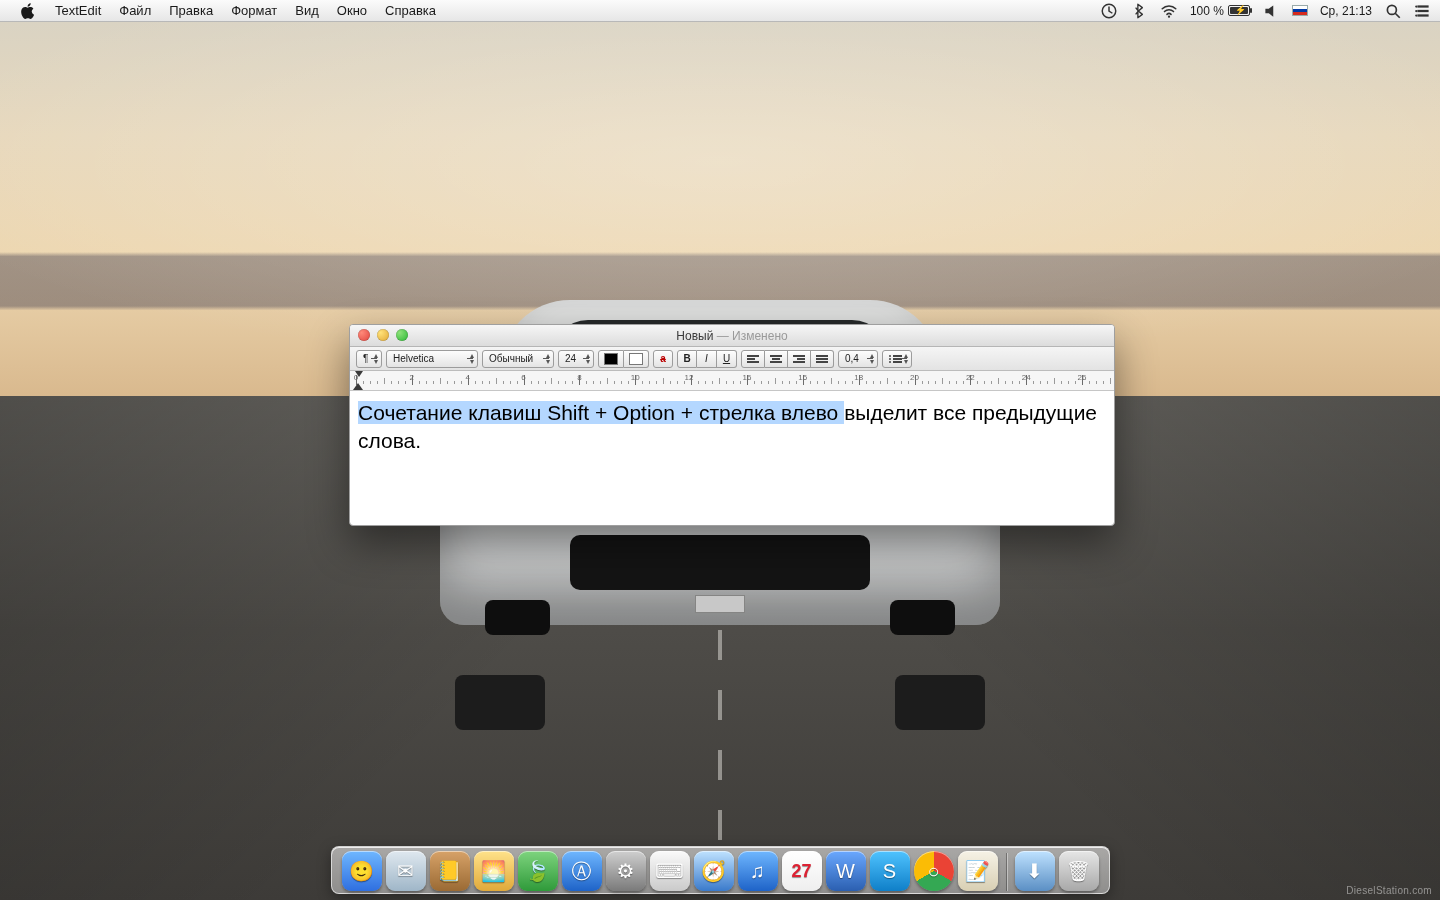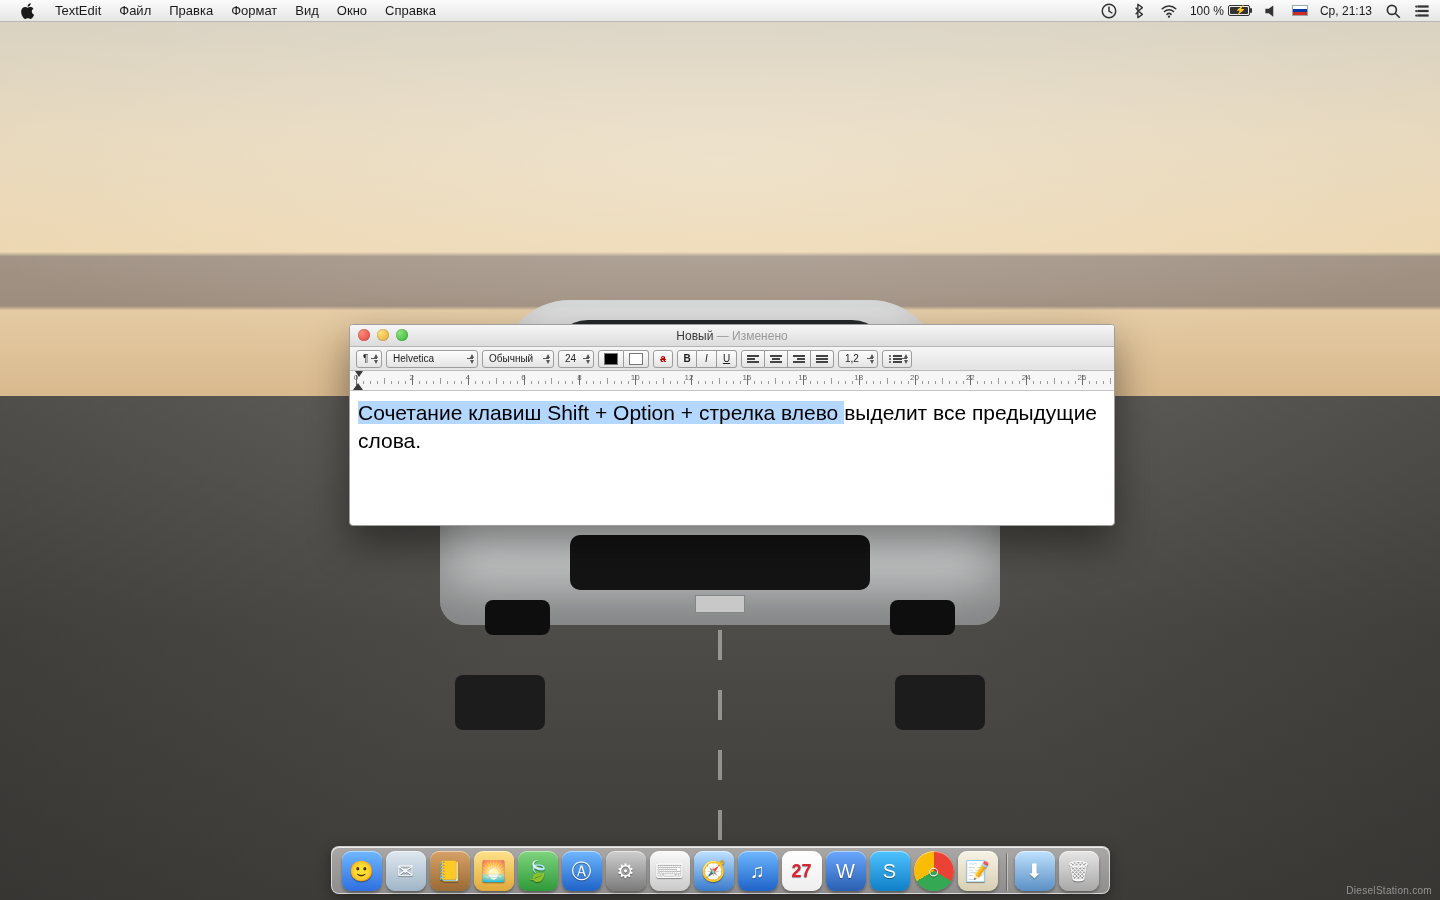--- a/index.html
+++ b/index.html
@@ -346,21 +346,21 @@
         <div class="tb-btn joined">
             <span class="align-ico just">
               <span></span>
               <span></span>
               <span></span>
             </span>
           </div>
       </div>
 
       <div class="tb-select" style="width:40px">
-        <span>1,2</span>
+        <span>0,4</span>
           <span class="updn">▴<br>▾</span>
       </div>
 
       <div class="tb-select" style="width:30px">
         <span class="list-ico">
             <i></i>
             <i></i>
             <i></i>
           </span>
           <span class="updn">▴<br>▾</span>

